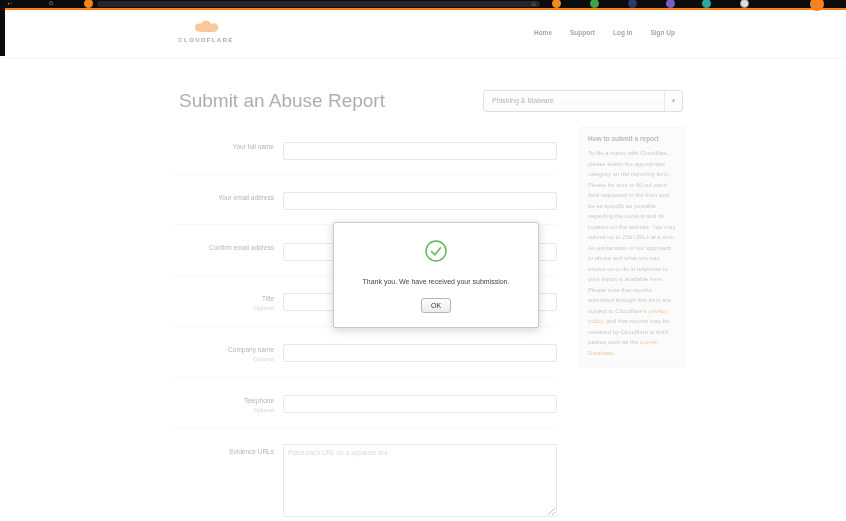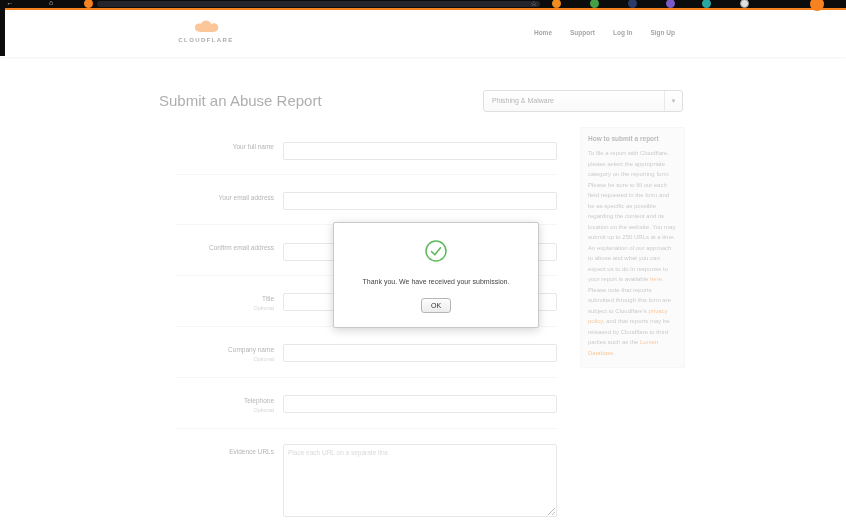--- a/index.html
+++ b/index.html
@@ -17,21 +17,21 @@
   .left-edge { position:absolute; top:0; left:0; width:5px; height:56px; background:#0c0c0d; z-index:30; }
 
   
   .site-header { position:absolute; top:10px; left:0; width:846px; height:47px; background:#fff; box-shadow:0 1px 2px rgba(0,0,0,0.10); z-index:1; }
   .logo { position:absolute; left:176px; top:8px; width:60px; text-align:center; }
   .logo-text { display:block; font-size:6px; font-weight:bold; letter-spacing:1.4px; color:#3b3b3b; margin-top:1px; }
   .nav { position:absolute; right:171px; top:19px; display:flex; gap:18px; }
   .nav a { font-size:6.5px; color:#333; text-decoration:none; font-weight:bold; }
 
   
-  .page-title { position:absolute; left:159px; top:90px; font-size:15px; font-weight:400; color:#4a4a4a; line-height:22px; z-index:1; }
+  .page-title { position:absolute; left:179px; top:90px; font-size:19px; font-weight:400; color:#4a4a4a; line-height:22px; z-index:1; }
   .category-select { position:absolute; left:483px; top:90px; width:200px; height:22px; border:1px solid #b9b9b9; border-radius:3px; background:linear-gradient(#ffffff,#f3f3f3); z-index:1; cursor:pointer; }
   .category-select .sel-value { position:absolute; left:8px; top:0; line-height:20px; font-size:7px; color:#555; }
   .category-select .sel-chevron { position:absolute; right:0; top:0; width:18px; height:20px; border-left:1px solid #cfcfcf; text-align:center; line-height:20px; font-size:7px; color:#666; }
 
   
   .report-form { position:absolute; left:175px; top:139px; width:382px; z-index:1; }
   .form-row { display:flex; padding:15px 0 14px 0; border-bottom:1px solid #ececec; }
   .form-row:first-child { padding-top:0; }
   .label-col { width:108px; padding-right:9px; text-align:right; }
   .field-label { display:block; font-size:6.5px; color:#555; line-height:8px; margin-top:4px; }

